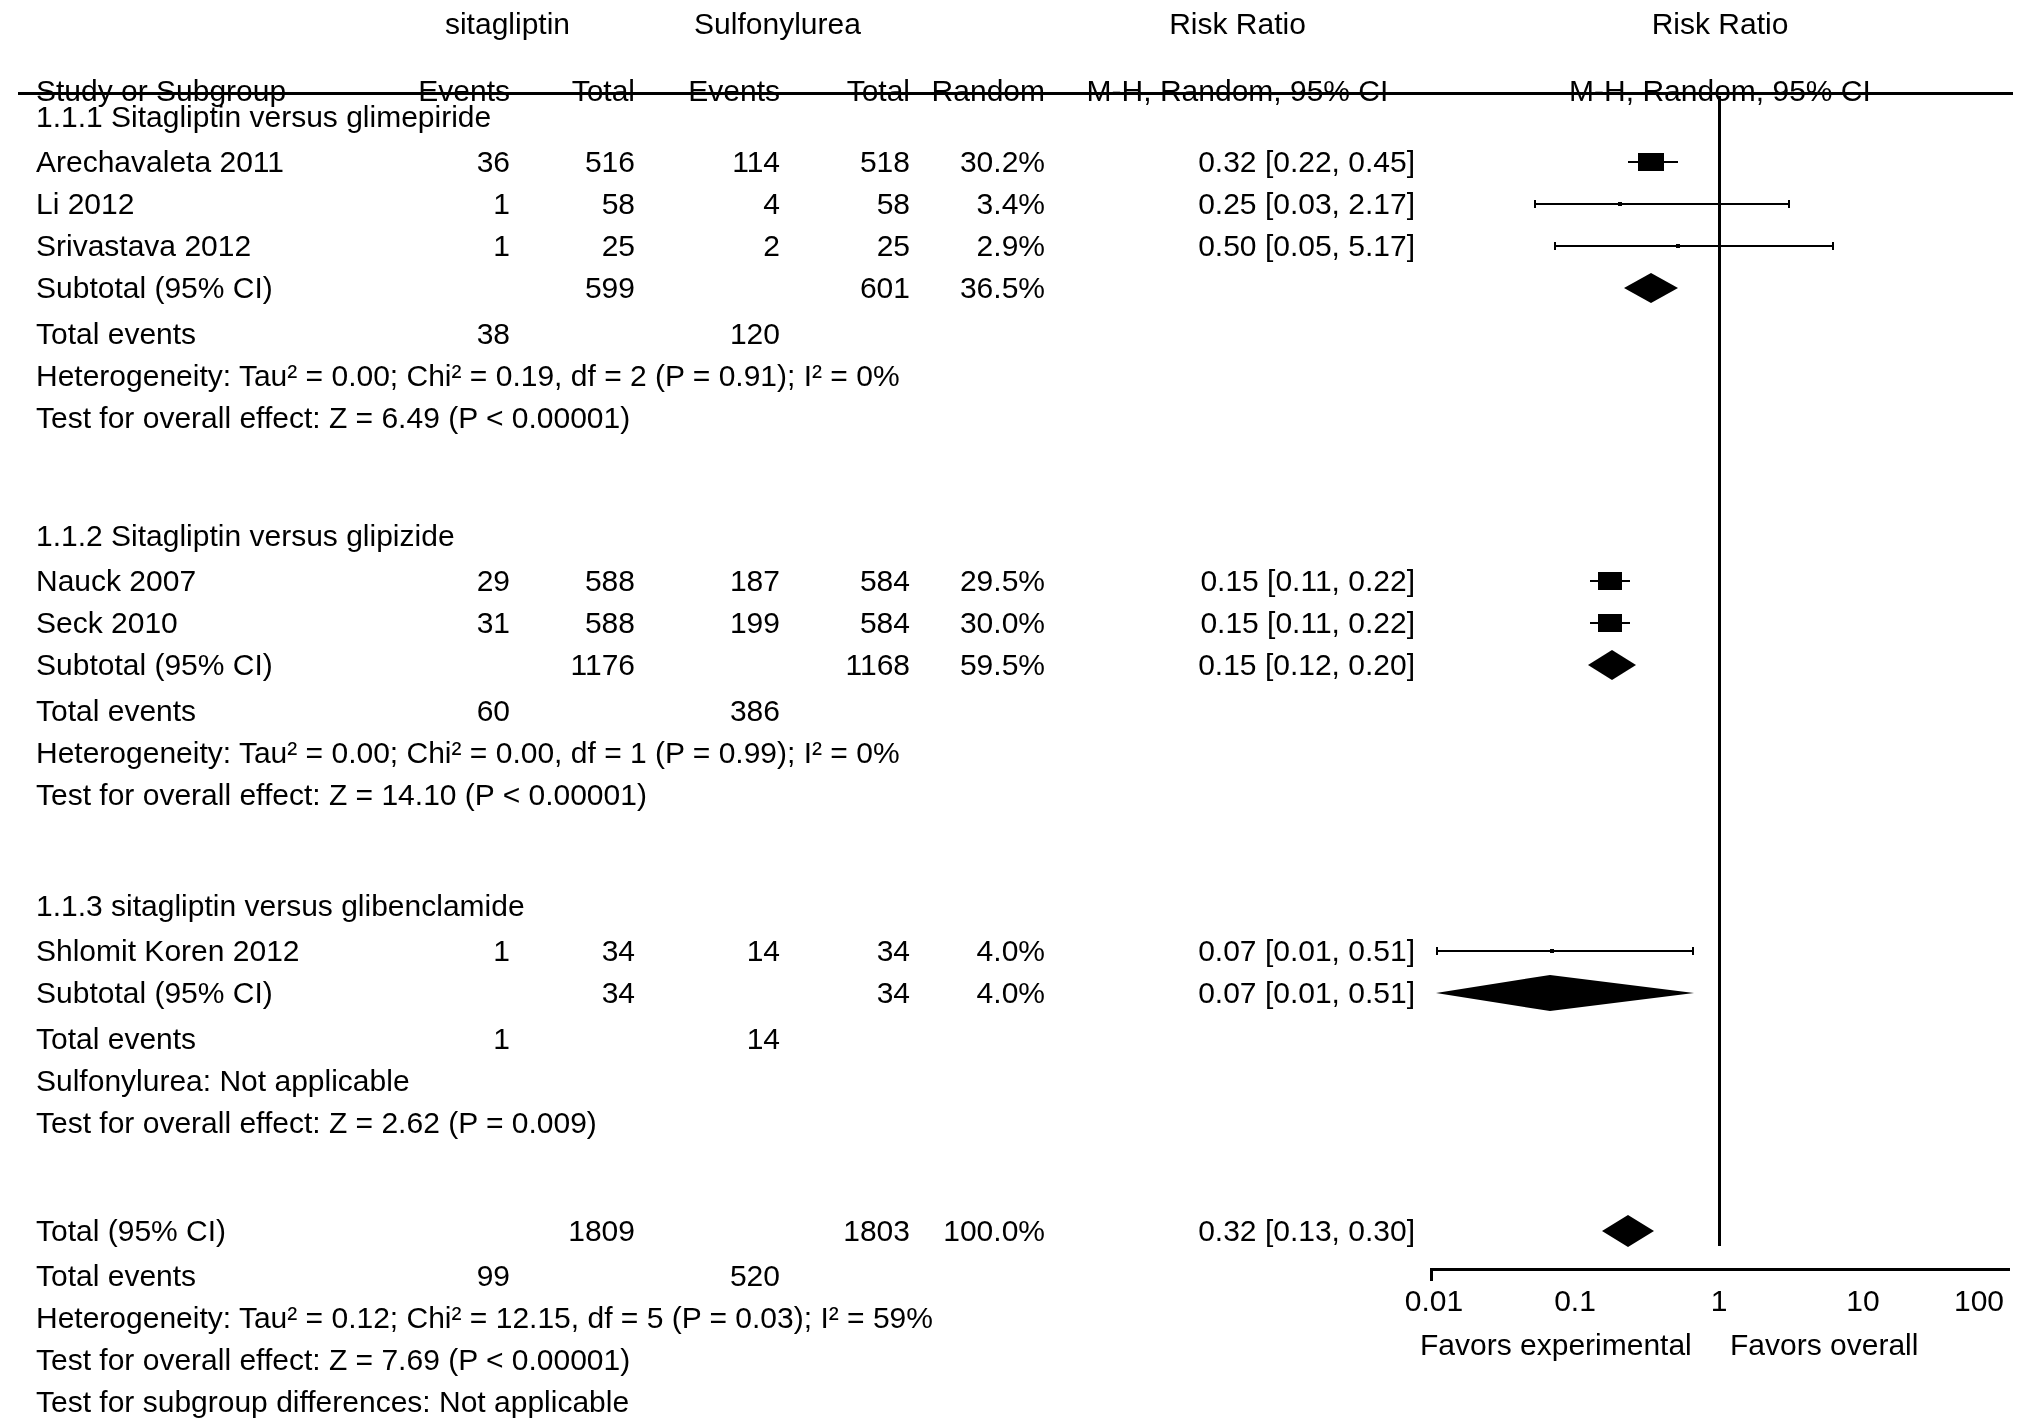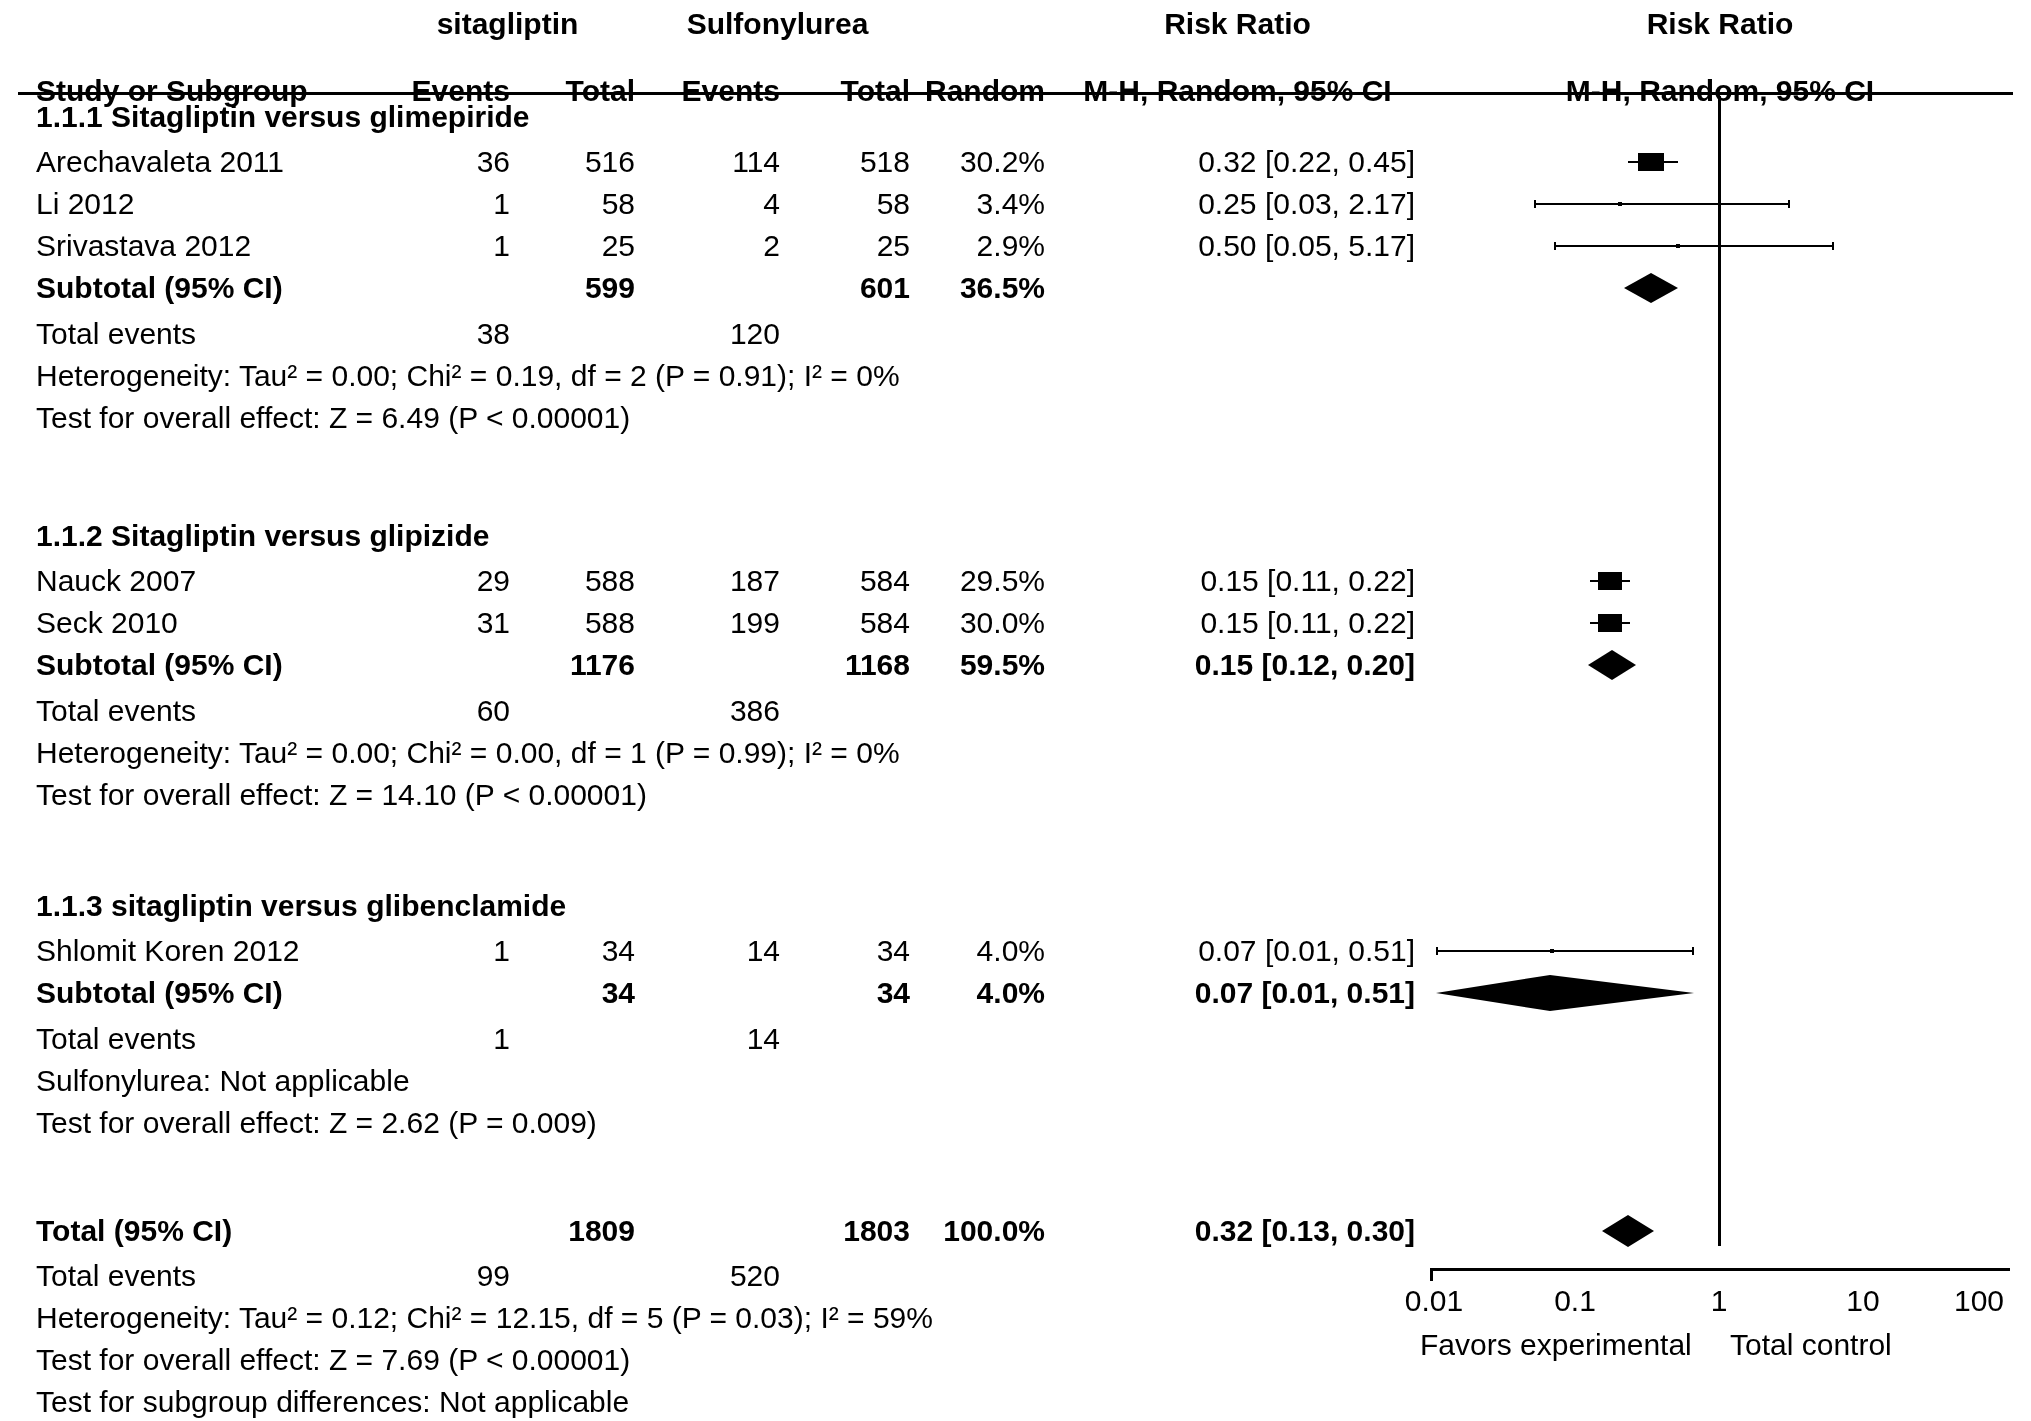--- a/index.html
+++ b/index.html
@@ -31,21 +31,21 @@
   }
   .hdr-row1 { top: 2px; }
   .hdr-row2 { top: 46px; margin-top: 23px; }
 
   .cell {
     position: absolute;
     font-size: 30px;
     line-height: 44px;
     white-space: nowrap;
   }
-  .b { font-weight: bold; }
+  .b { font-weight: normal; }
 
   .rule {
     position: absolute;
     left: 18px;
     width: 1995px;
     height: 3px;
     background: #000;
     top: 92px;
   }
 
@@ -406,16 +406,16 @@
     <div class="tick" style="left:431"></div>
     <div class="tick" style="left:575"></div>
 
     <div class="tick-label" style="left:4px">0.01</div>
     <div class="tick-label" style="left:145px">0.1</div>
     <div class="tick-label" style="left:289px">1</div>
     <div class="tick-label" style="left:433px">10</div>
     <div class="tick-label" style="left:549px">100</div>
 
     <div class="axis-foot" style="left:-10px">Favors experimental</div>
-    <div class="axis-foot" style="left:300px">Total control</div>
+    <div class="axis-foot" style="left:300px">Favors overall</div>
   </div>
 
 </div>
 
 </body></html>

